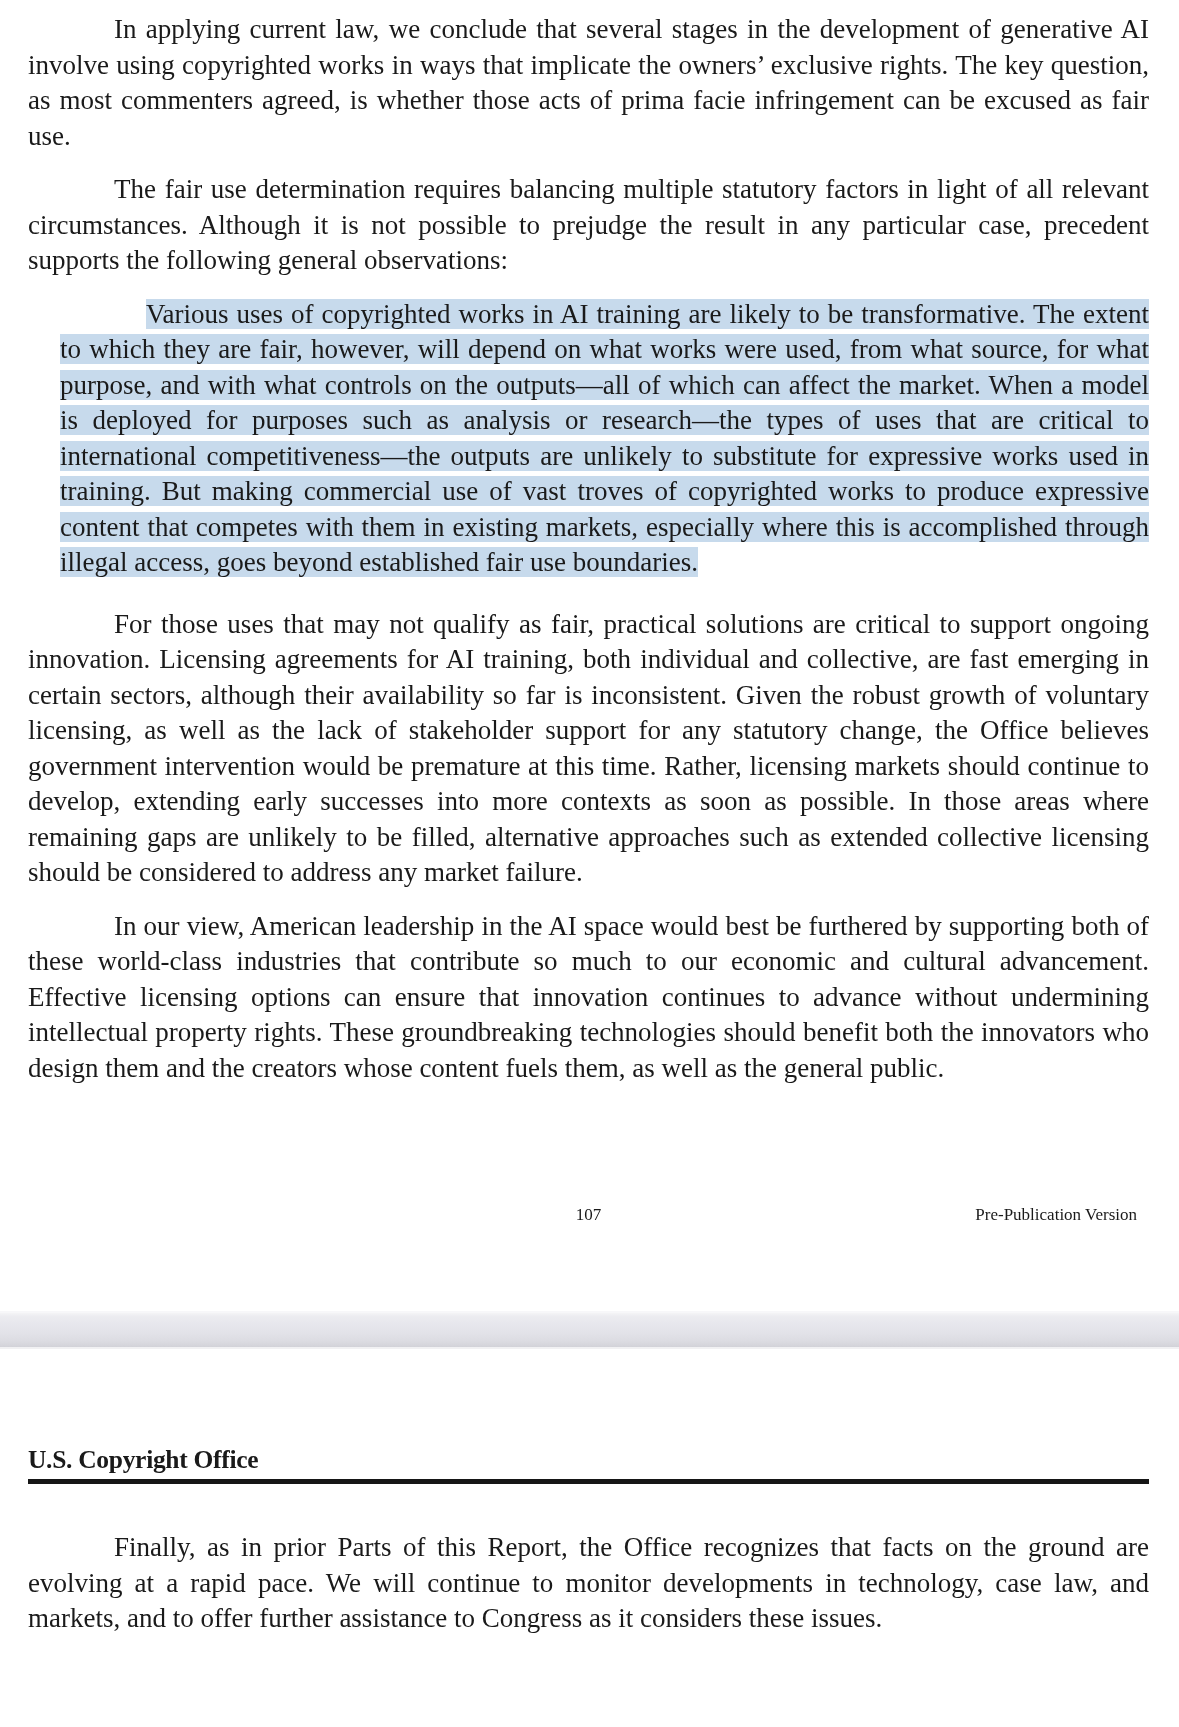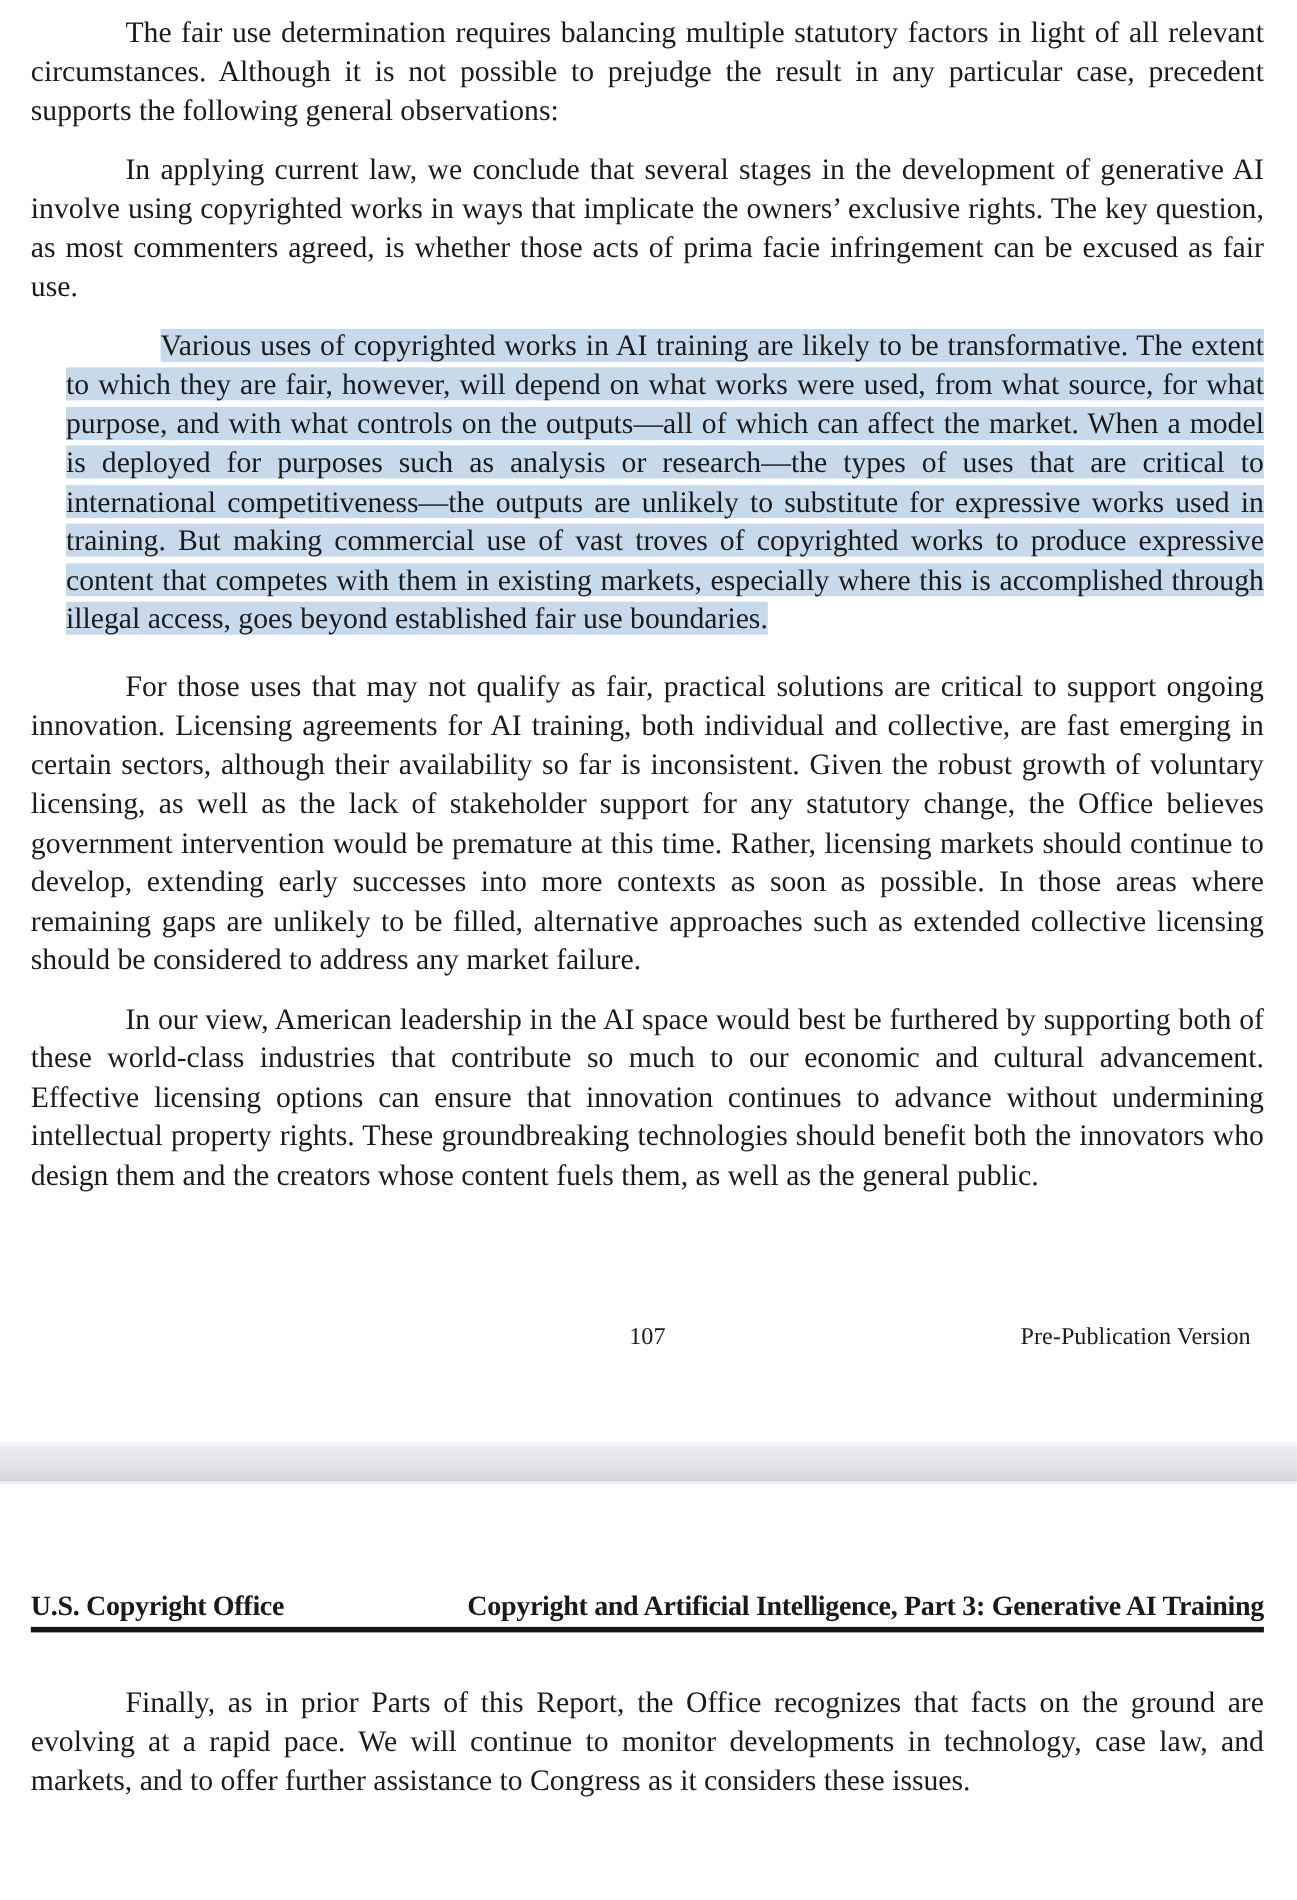--- a/index.html
+++ b/index.html
@@ -16,21 +16,21 @@
   .page-body{
     padding:12px 30px 0 28px;
     font-size:27px;line-height:35.5px;text-align:justify;
   }
   .page-body p{margin:0 0 18px 0;text-indent:86px;}
   p.selected-paragraph{margin-bottom:26px;padding-left:32px;}
   .sel{background:var(--highlight);}
   
   .page-footer{
     position:relative;height:36px;margin-top:111px;
-    font-size:22px;line-height:35.5px;text-align:left;text-indent:0;
+    font-size:17px;line-height:35.5px;text-align:left;text-indent:0;
   }
   .page-footer .page-num{position:absolute;left:50%;transform:translateX(-50%);}
   .page-footer .version{position:absolute;right:12px;}
   
   .page-divider{
     margin-top:78px;height:38px;width:1179px;
     background:linear-gradient(180deg,#f4f4f6 0%,#ececf0 10%,#e6e6ec 35%,#e2e2e8 60%,#dbdbe1 85%,#d2d2d8 100%);
     border-top:2px solid #f7f7f9;border-bottom:2px solid #f1f1f3;
     box-sizing:border-box;
   }
@@ -45,38 +45,37 @@
   .page2-body p{margin:46px 0 0 0;}
   
   .handle{position:absolute;z-index:5;}
 </style>
 </head>
 <body>
 
 <div class="screen">
 
   <div class="page-body">
+    <p>In applying current law, we conclude that several stages in the development of generative AI involve using copyrighted works in ways that implicate the owners’ exclusive rights.  The key question, as most commenters agreed, is whether those acts of prima facie infringement can be excused as fair use.</p>
     <p>The fair use determination requires balancing multiple statutory factors in light of all relevant circumstances.  Although it is not possible to prejudge the result in any particular case, precedent supports the following general observations:</p>
-    <p>In applying current law, we conclude that several stages in the development of generative AI involve using copyrighted works in ways that implicate the owners’ exclusive rights.  The key question, as most commenters agreed, is whether those acts of prima facie infringement can be excused as fair use.</p>
     <p class="selected-paragraph"><span class="sel">Various uses of copyrighted works in AI training are likely to be transformative.  The extent to which they are fair, however, will depend on what works were used, from what source, for what purpose, and with what controls on the outputs—all of which can affect the market.  When a model is deployed for purposes such as analysis or research—the types of uses that are critical to international competitiveness—the outputs are unlikely to substitute for expressive works used in training.  But making commercial use of vast troves of copyrighted works to produce expressive content that competes with them in existing markets, especially where this is accomplished through illegal access, goes beyond established fair use boundaries.</span></p>
     <p>For those uses that may not qualify as fair, practical solutions are critical to support ongoing innovation.  Licensing agreements for AI training, both individual and collective, are fast emerging in certain sectors, although their availability so far is inconsistent.  Given the robust growth of voluntary licensing, as well as the lack of stakeholder support for any statutory change, the Office believes government intervention would be premature at this time.  Rather, licensing markets should continue to develop, extending early successes into more contexts as soon as possible.  In those areas where remaining gaps are unlikely to be filled, alternative approaches such as extended collective licensing should be considered to address any market failure.</p>
     <p>In our view, American leadership in the AI space would best be furthered by supporting both of these world-class industries that contribute so much to our economic and cultural advancement.  Effective licensing options can ensure that innovation continues to advance without undermining intellectual property rights.  These groundbreaking technologies should benefit both the innovators who design them and the creators whose content fuels them, as well as the general public.</p>
 
     <div class="page-footer">
       <span class="page-num">107</span>
       <span class="version">Pre-Publication Version</span>
     </div>
   </div>
 
   <div class="page-divider"></div>
 
   <div class="page-body page2-body">
     <div class="running-header">
       <span>U.S. Copyright Office</span>
-      <span>Copyright and Artificial Intelligence, Part 3: Generative AI Training</span>
     </div>
     <p>Finally, as in prior Parts of this Report, the Office recognizes that facts on the ground are evolving at a rapid pace.  We will continue to monitor developments in technology, case law, and markets, and to offer further assistance to Congress as it considers these issues.</p>
   </div>
 
   <div class="handle" id="handle-start">
     
     
   </div>
   <div class="handle" id="handle-end">
     

